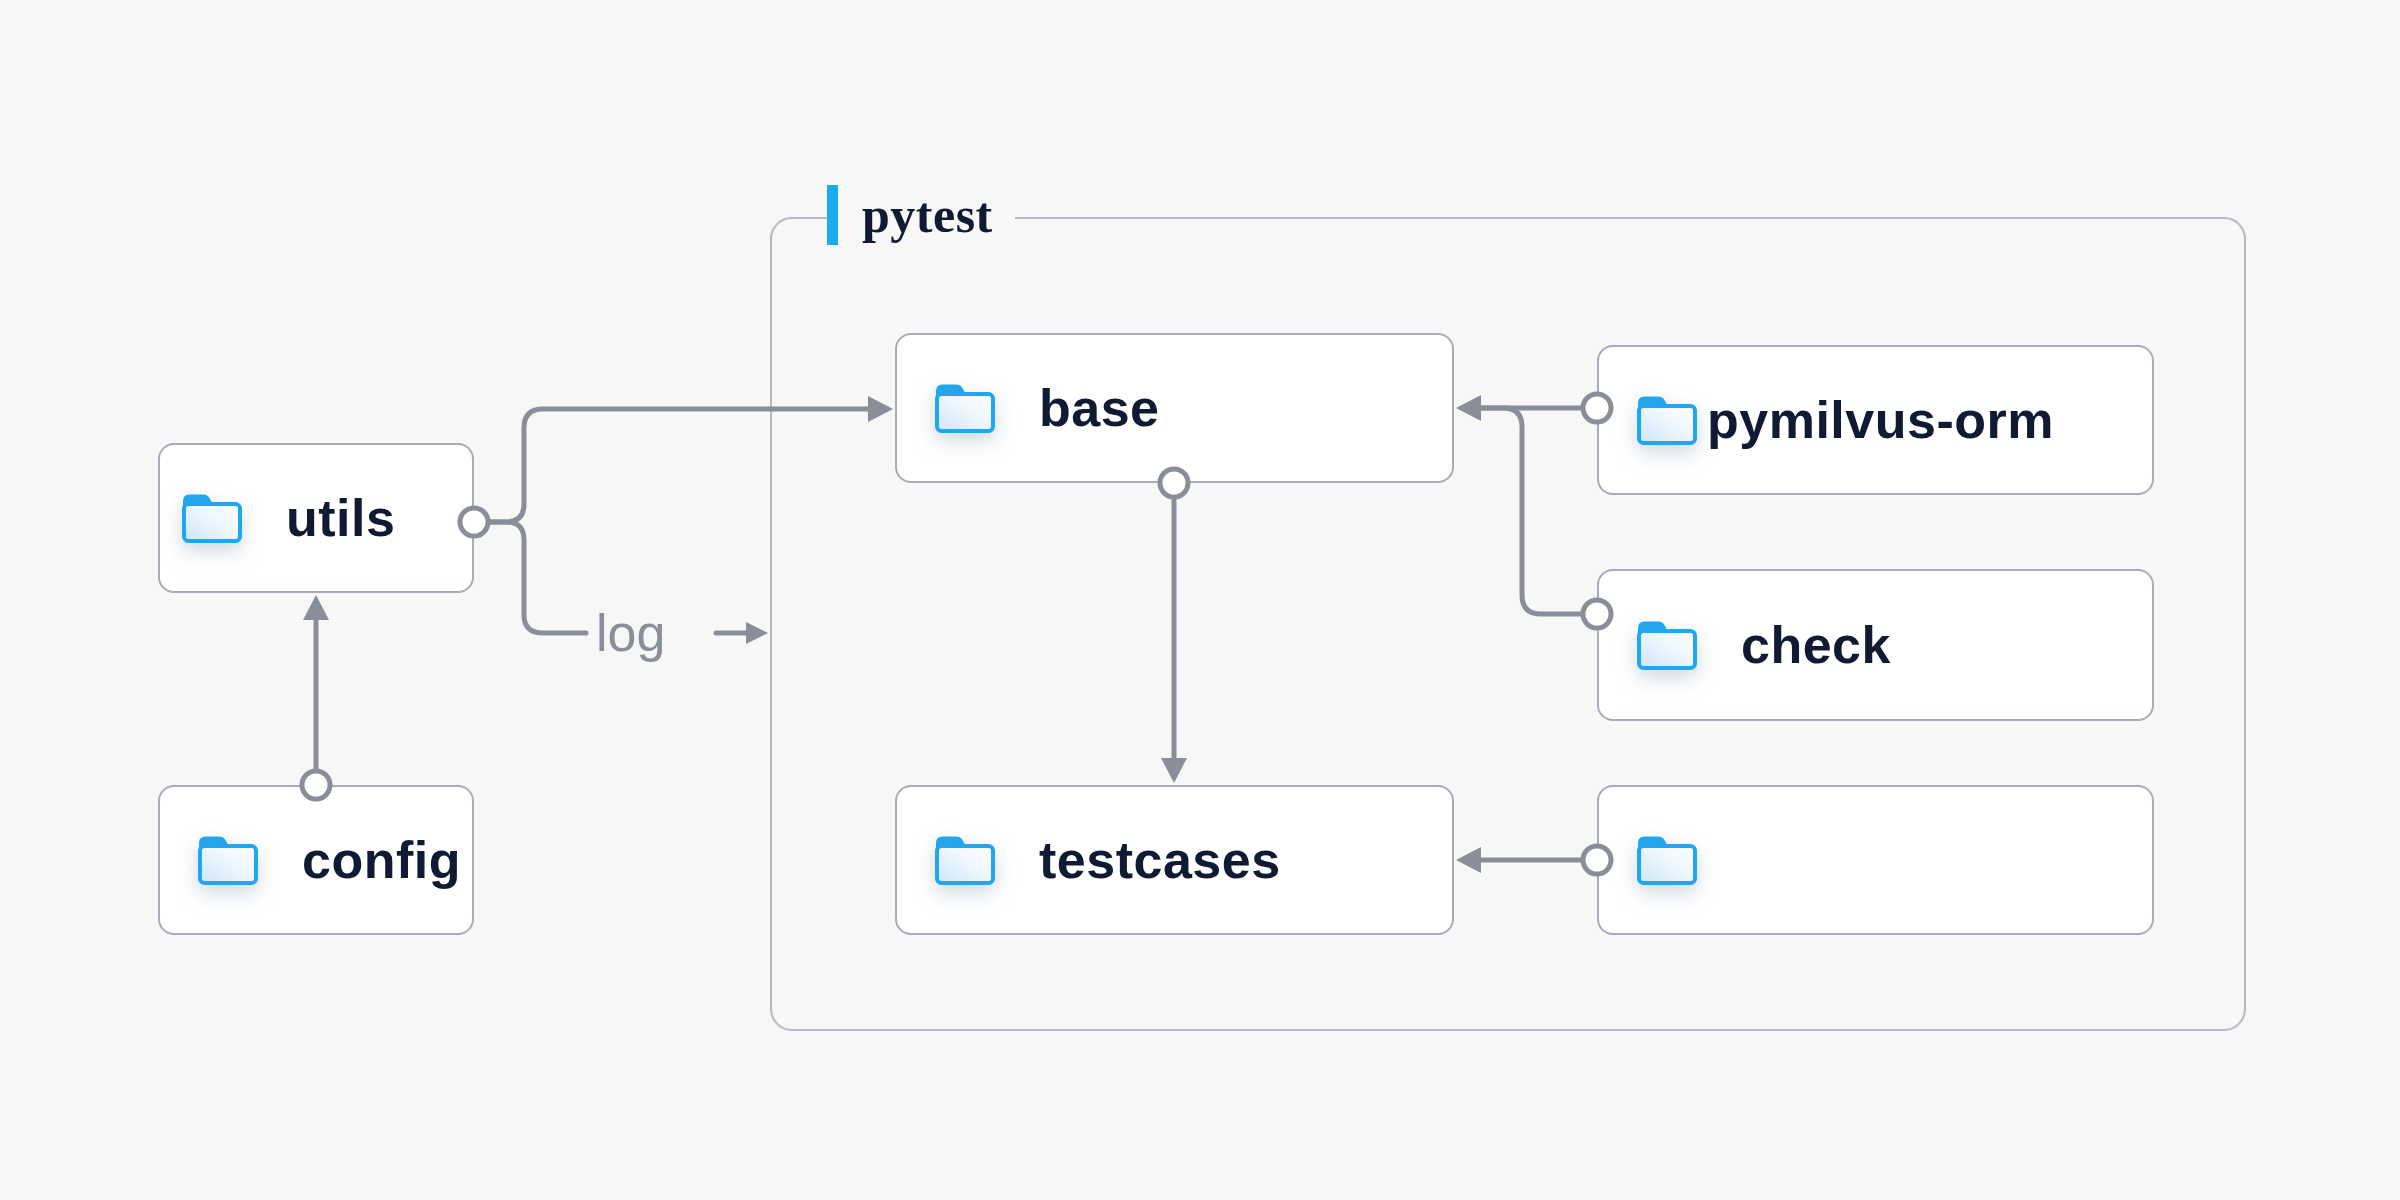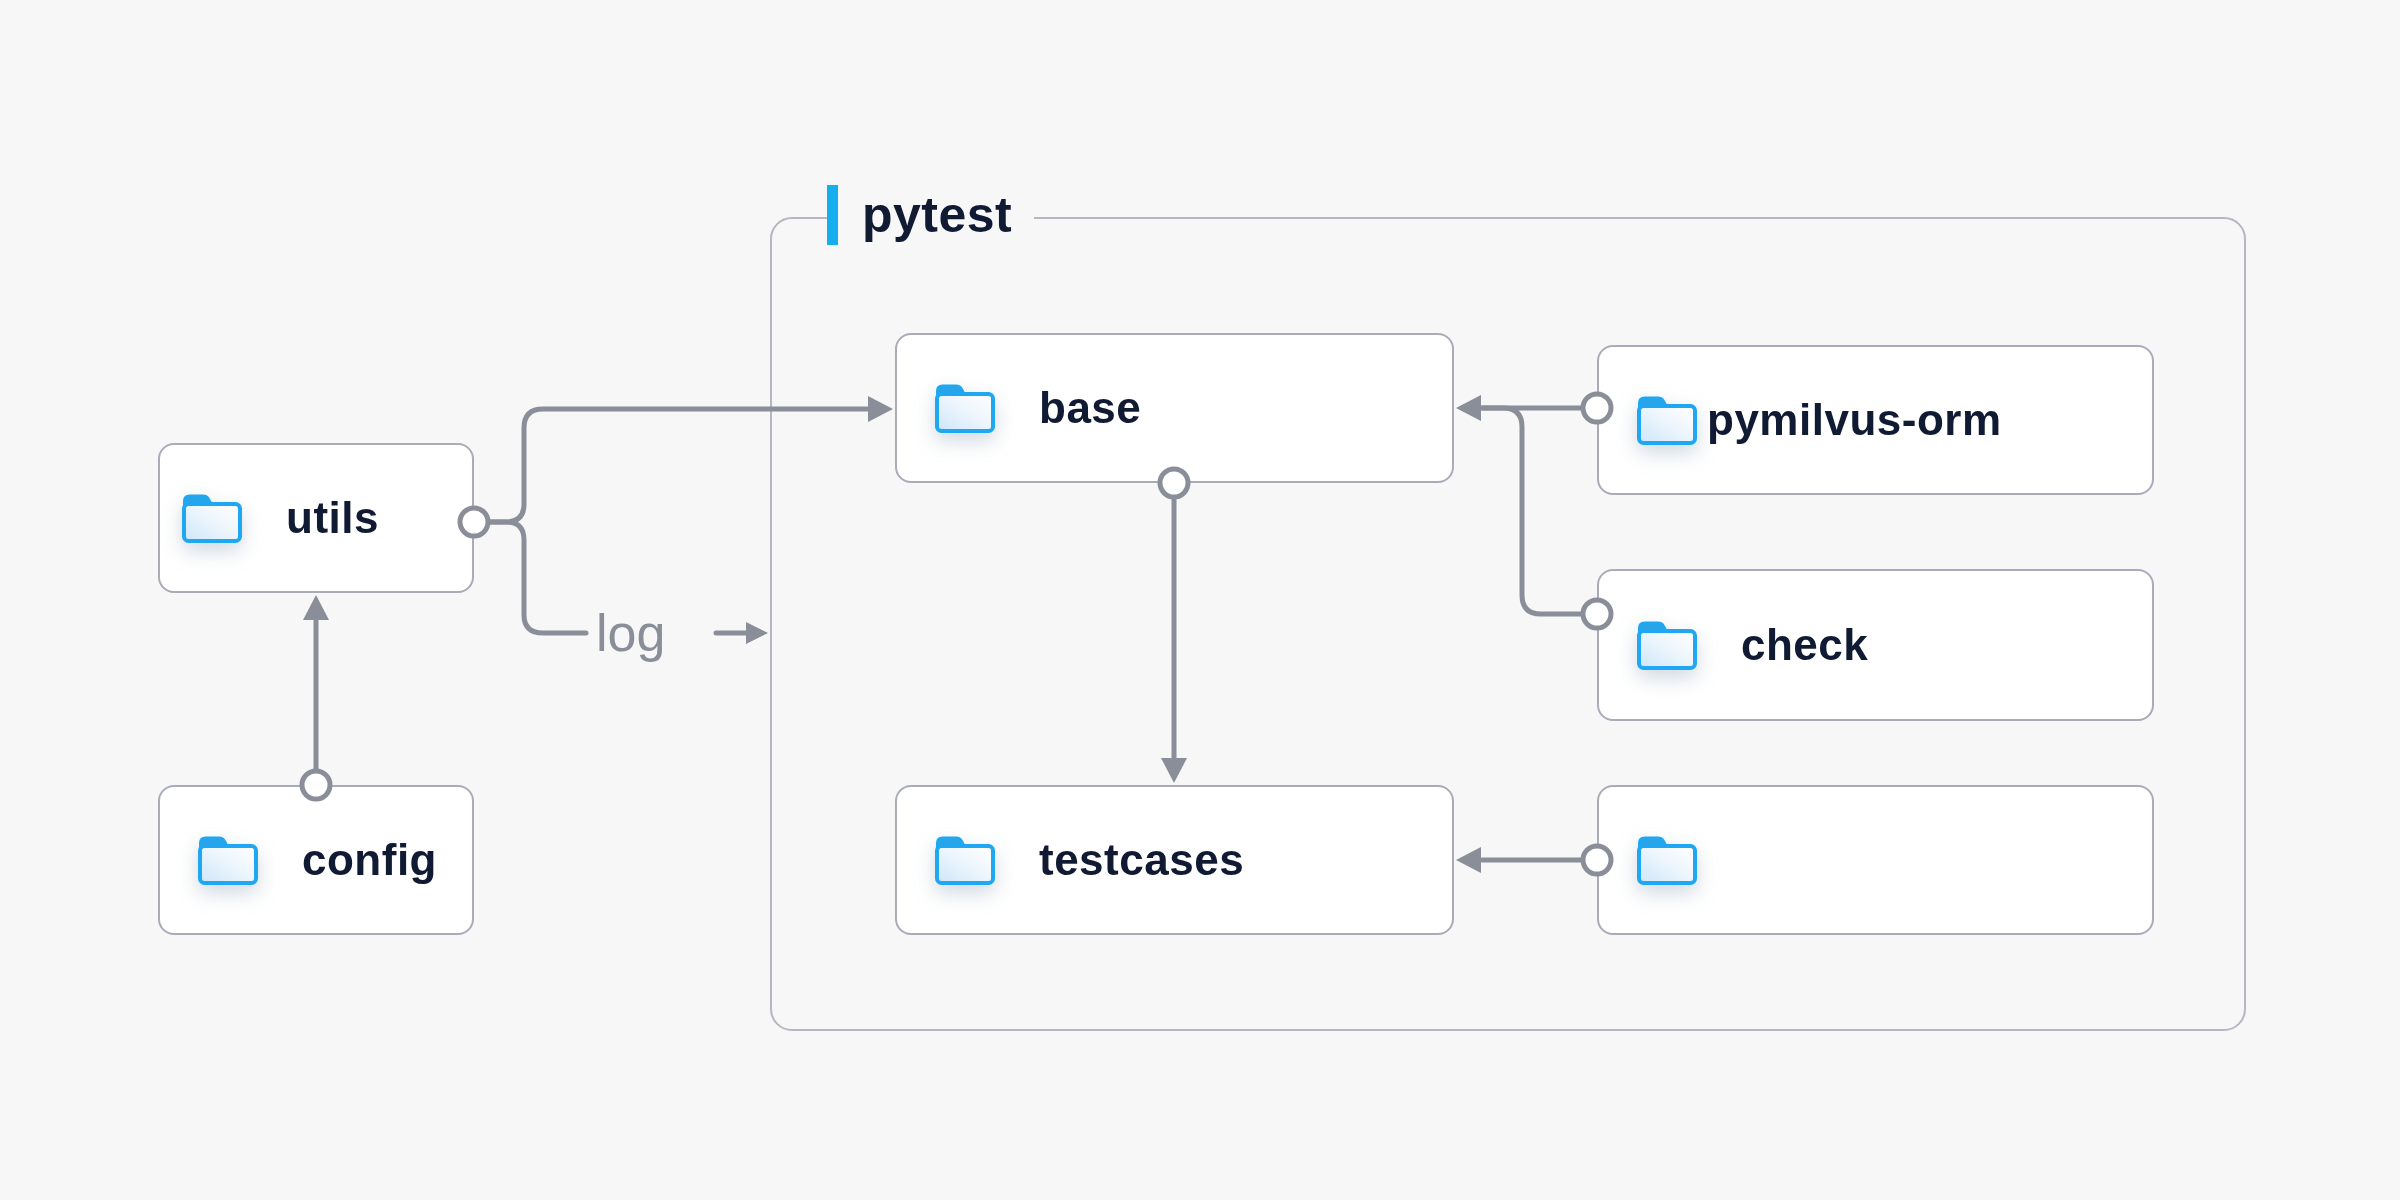--- a/index.html
+++ b/index.html
@@ -29,20 +29,21 @@
     background:transparent;
     z-index:1;
   }
   .group-label{
     position:absolute;
     left:827px;top:185px;height:60px;
     display:flex;align-items:center;gap:24px;
     background:var(--bg);
     padding:0 22px 0 0;
     z-index:4;
+    font-family:Liberation Serif, serif;
   }
   .group-label .accent-bar{
     width:11px;height:60px;background:var(--accent);
   }
   .group-label .group-title{
     font-size:50px;font-weight:700;color:var(--label-text);
     line-height:60px;letter-spacing:.5px;
   }
 
   
@@ -50,21 +51,21 @@
     position:absolute;
     background:var(--node-fill);
     border:2.5px solid var(--node-border);
     border-radius:16px;
     box-sizing:border-box;
     display:flex;align-items:center;
     padding-left:36px;gap:42px;
     z-index:2;
   }
   .node-label{
-    font-size:44px;font-weight:700;color:var(--label-text);
+    font-size:52px;font-weight:700;color:var(--label-text);
     letter-spacing:.5px;white-space:nowrap;text-align:center;
   }
   .folder{
     flex:0 0 auto;
     filter:drop-shadow(0 8px 10px rgba(90,120,150,.28));
   }
 
   #node-utils    {left:158px;  top:443px; width:316px; height:150px;padding-left:20px;}
   #node-config   {left:158px;  top:785px; width:316px; height:150px;}
   #node-base     {left:895px;  top:333px; width:559px; height:150px;}

